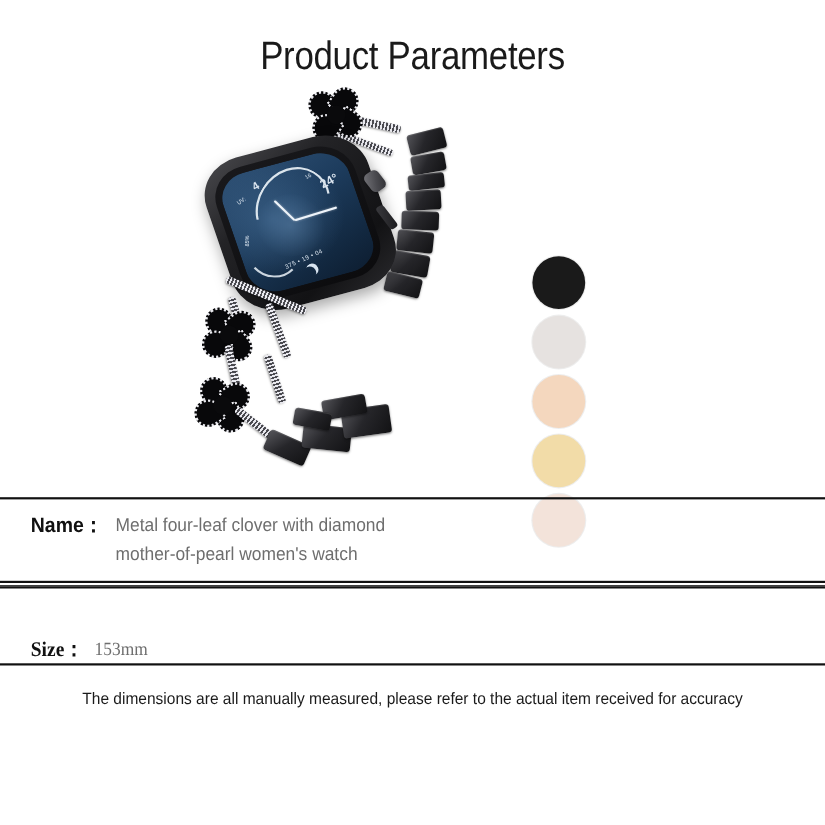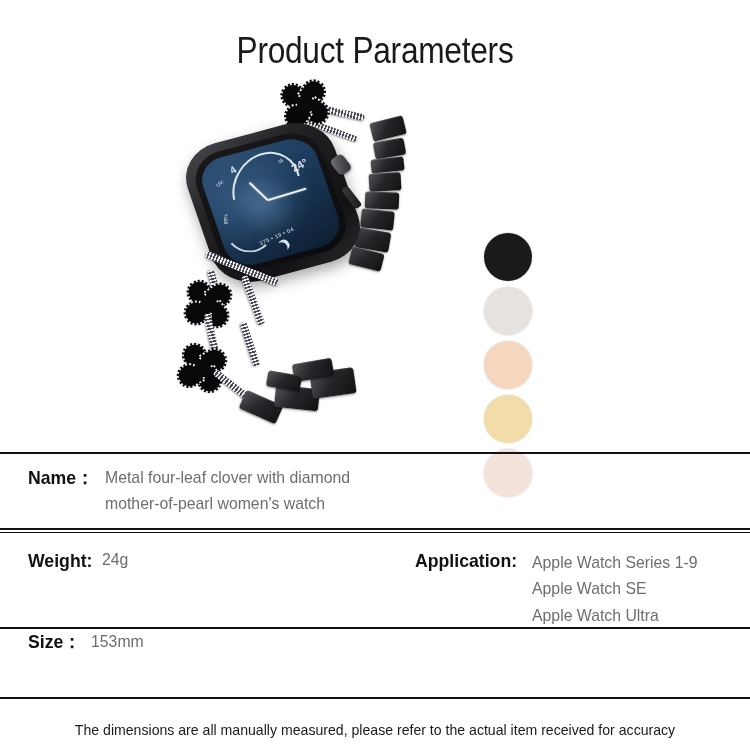--- a/index.html
+++ b/index.html
@@ -277,21 +277,21 @@
     font-size: 17px;
     font-weight: 300;
     color: #6e6e6e;
     transform: scaleX(0.93);
     transform-origin: left center;
   }
   .val .ln { display: block; line-height: 1.55; white-space: nowrap; }
 
   .row-name   { height: 74px; align-items: center; }
   .row-weight { height: 94px; }
-  .row-size   { height: 68px; align-items: flex-start; }
+  .row-size   { height: 68px; align-items: flex-end; font-family: Liberation Serif, serif; }
 
   .row-weight .cell { padding-top: 17px; }
 
   .note {
     width: 750px;
     text-align: center;
     font-size: 15px;
     color: #1a1a1a;
     padding-top: 22px;
     transform: scaleX(0.94);
@@ -400,34 +400,20 @@
       <span class="lbl">Name：</span>
       <span class="val" style="margin-left:6px;">
         <span class="ln">Metal four-leaf clover with diamond</span>
         <span class="ln">mother-of-pearl women's watch</span>
       </span>
     </div>
   </div>
 
   <div class="rule"></div>
 
-  <div class="row row-weight">
-    <div class="cell cell-left">
-      <span class="lbl">Weight:</span>
-      <span class="val" style="margin-left:5px;">24g</span>
-    </div>
-    <div class="cell cell-right">
-      <span class="lbl">Application:</span>
-      <span class="val" style="margin-left:7px;">
-        <span class="ln">Apple Watch Series 1-9</span>
-        <span class="ln">Apple Watch SE</span>
-        <span class="ln">Apple Watch Ultra</span>
-      </span>
-    </div>
-  </div>
 
   <div class="rule-thin"></div>
 
   <div class="row row-size">
     <div class="cell cell-left" style="align-items:center;">
       <span class="lbl">Size：</span>
       <span class="val" style="margin-left:6px;">153mm</span>
     </div>
   </div>
 

